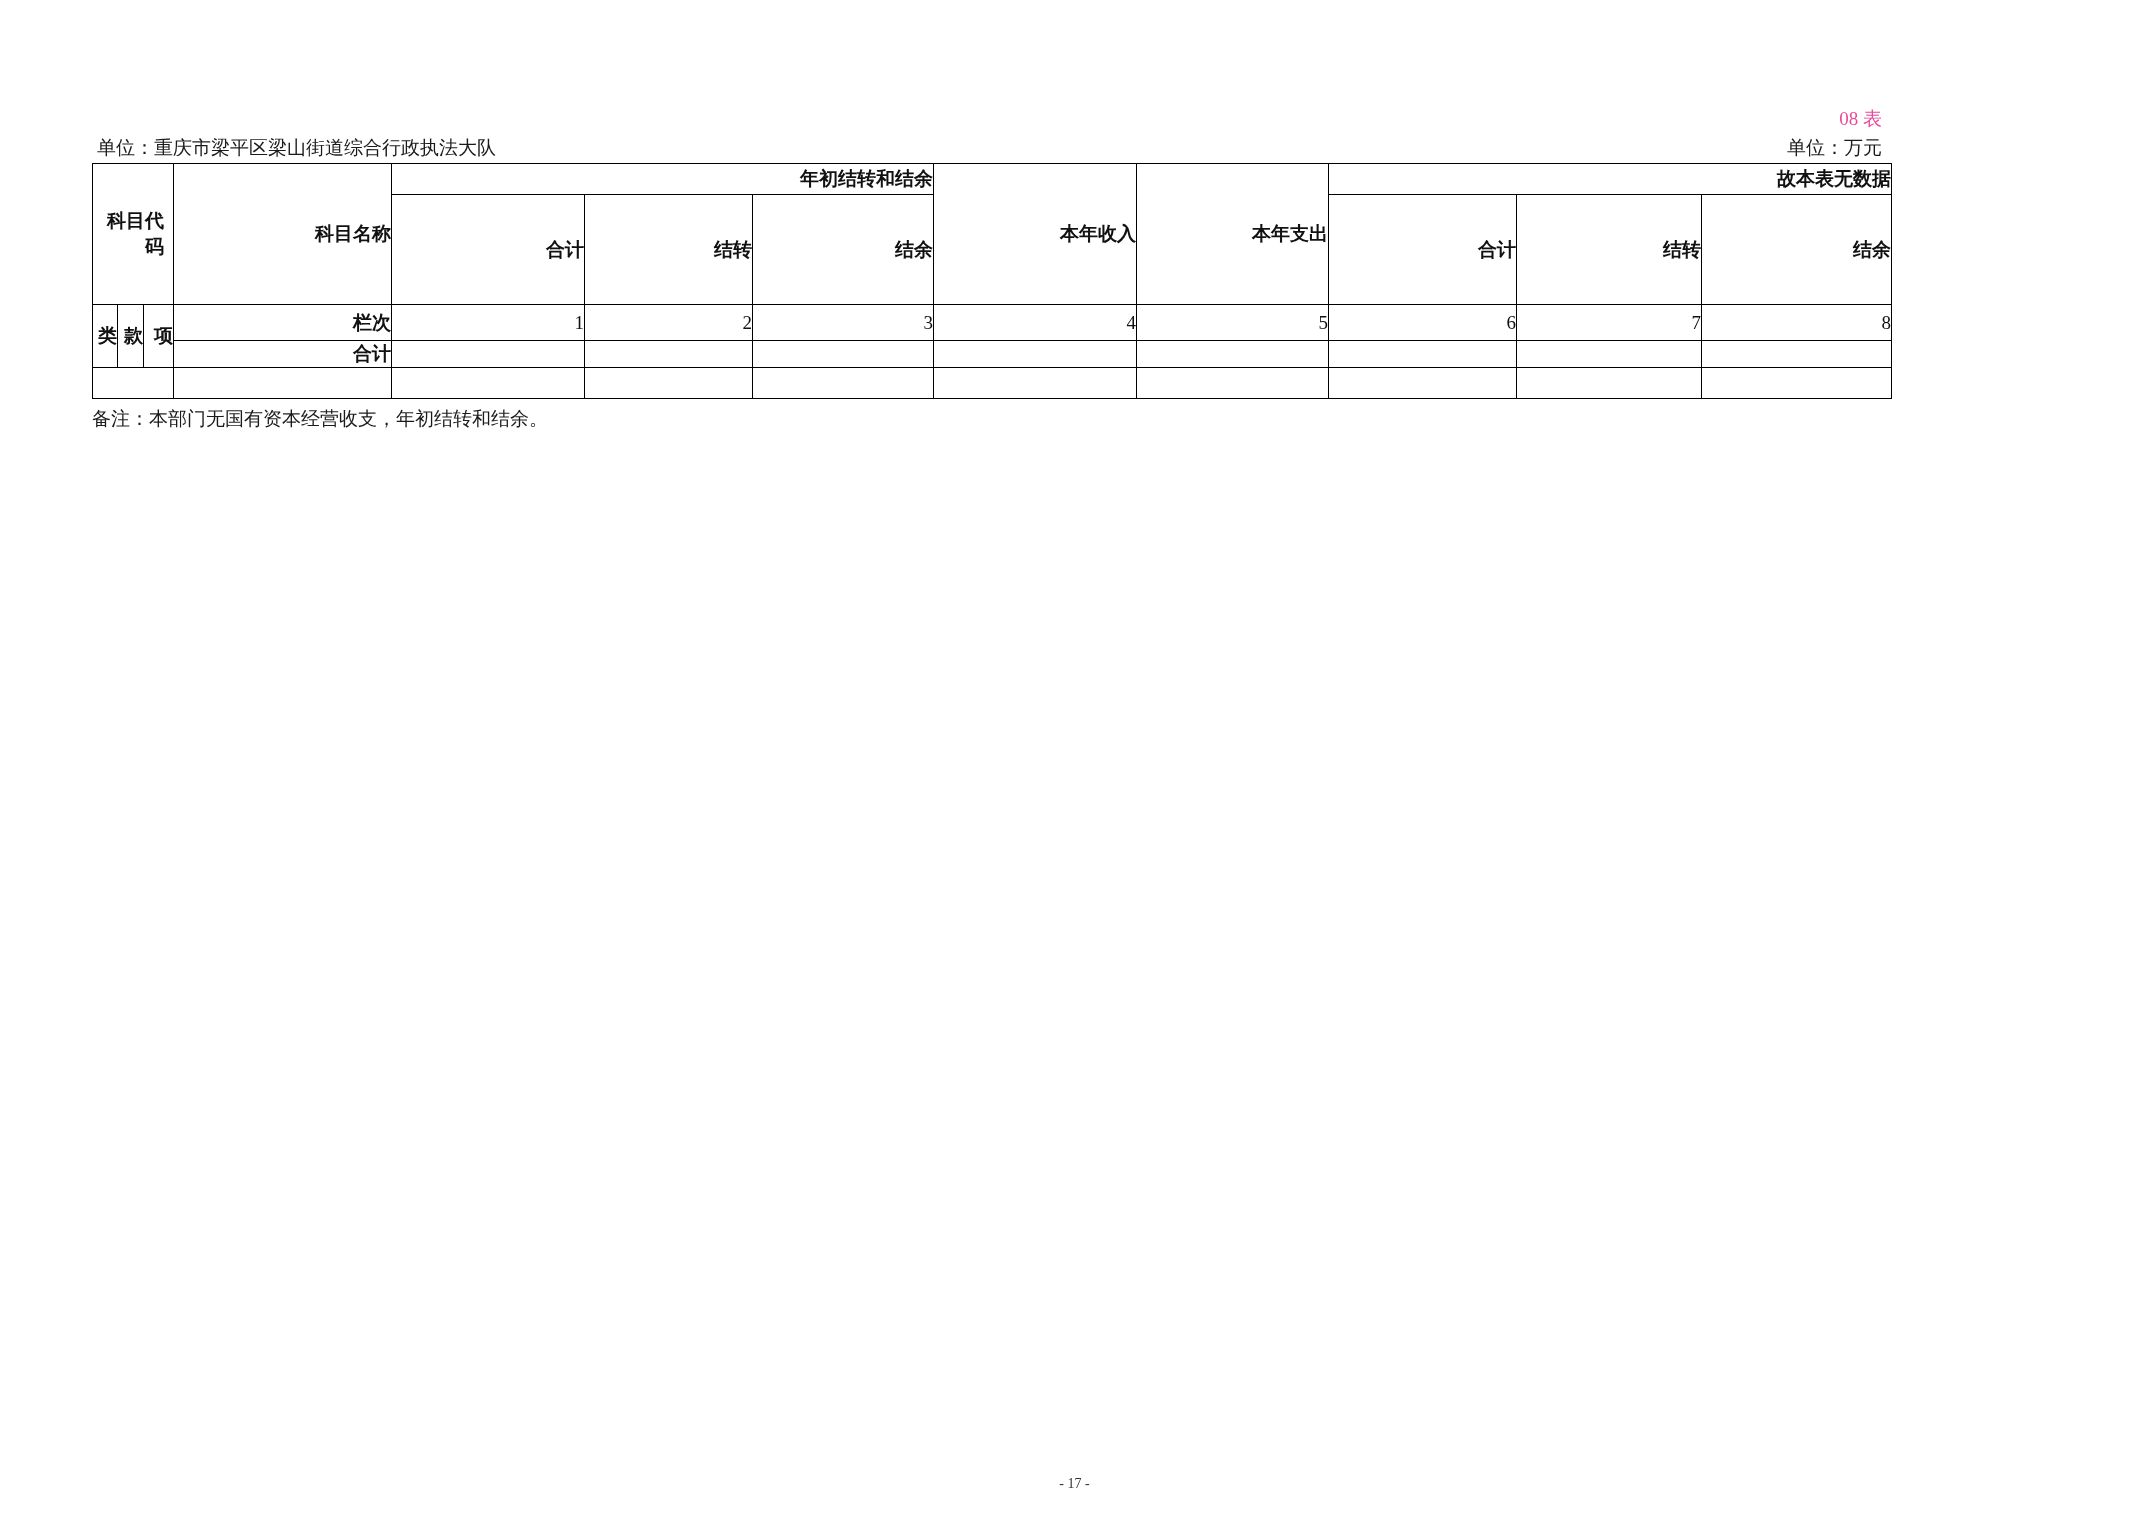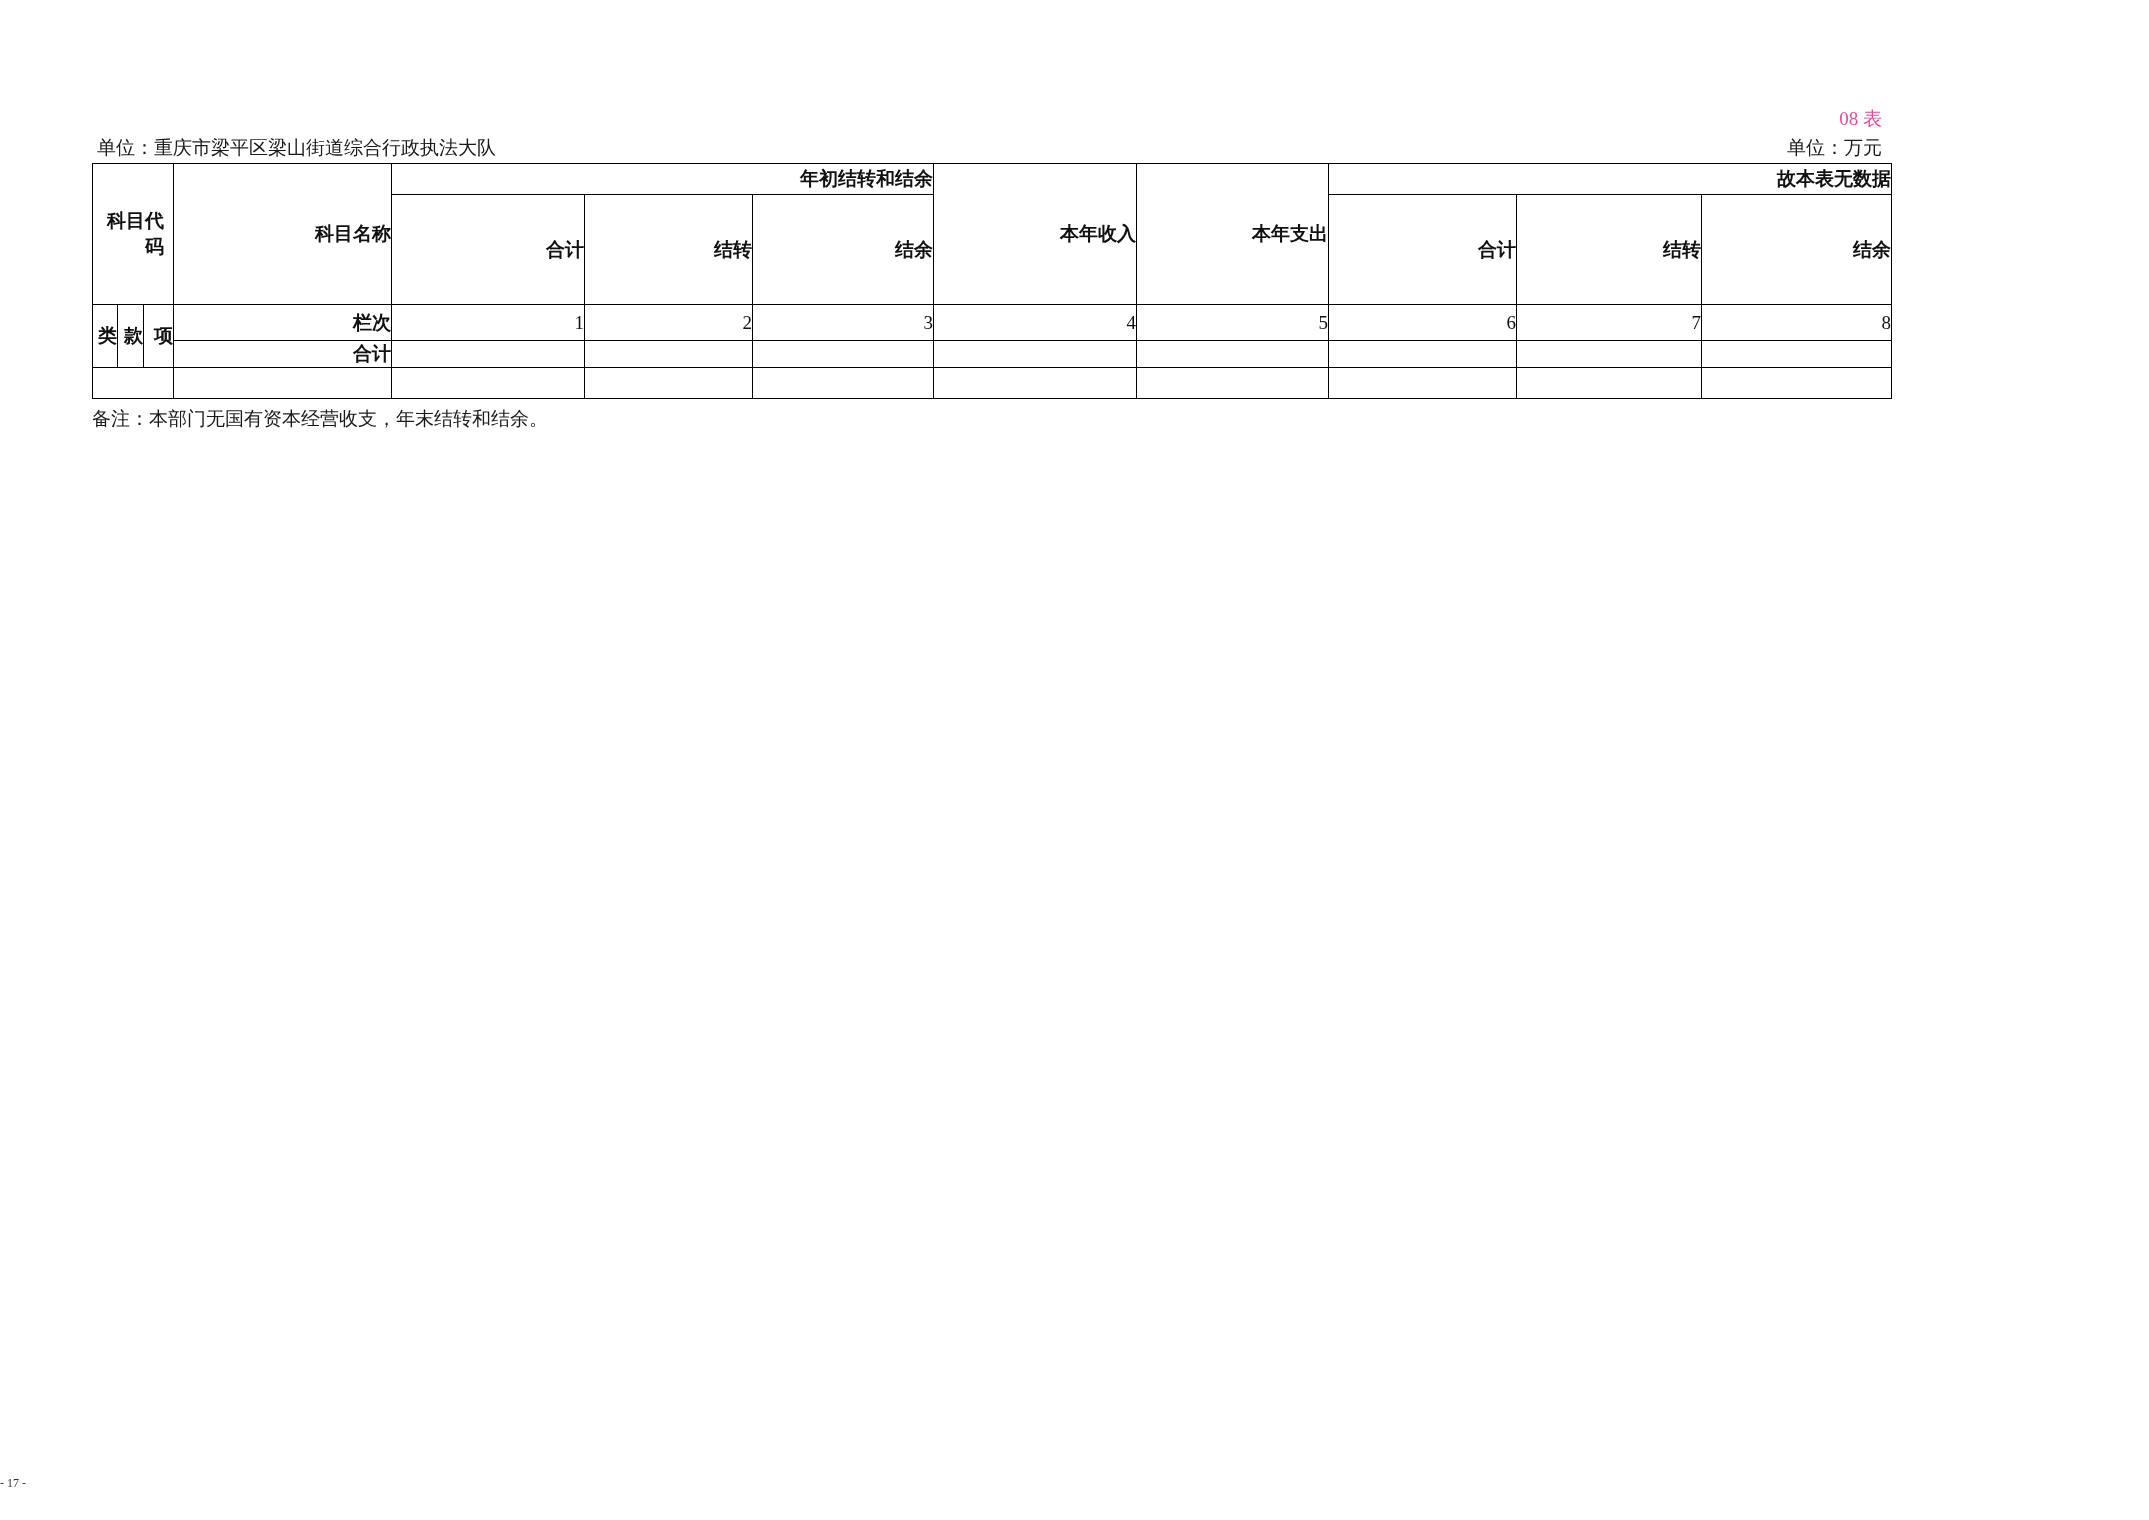--- a/index.html
+++ b/index.html
@@ -50,21 +50,21 @@
   tr.rB { height:110px; }
   tr.rC { height:36px; }
   tr.rD { height:27px; }
   tr.rE { height:31px; }
   .note-line {
     position:absolute; top:406px; left:0;
     font-size:19px; color:#1a1a1a; white-space:nowrap;
   }
   .page-number {
     position:absolute; top:1476px; left:0; width:2149px;
-    font-size:12px; color:#333333;
+    text-align:center; font-size:14px; color:#333333;
   }
 </style>
 </head>
 <body>
 
 <div class="content">
 
 
   <div class="table-number">08 表</div>
 
@@ -140,17 +140,17 @@
         <td class="num"></td>
         <td class="num"></td>
         <td class="num"></td>
         <td class="num"></td>
         <td class="num"></td>
         <td class="num"></td>
       </tr>
     </tbody>
   </table>
 
-  <div class="note-line">备注：本部门无国有资本经营收支，年末结转和结余。</div>
+  <div class="note-line">备注：本部门无国有资本经营收支，年初结转和结余。</div>
 
 </div>
 
 <div class="page-number">- 17 -</div>
 
 </body></html>

